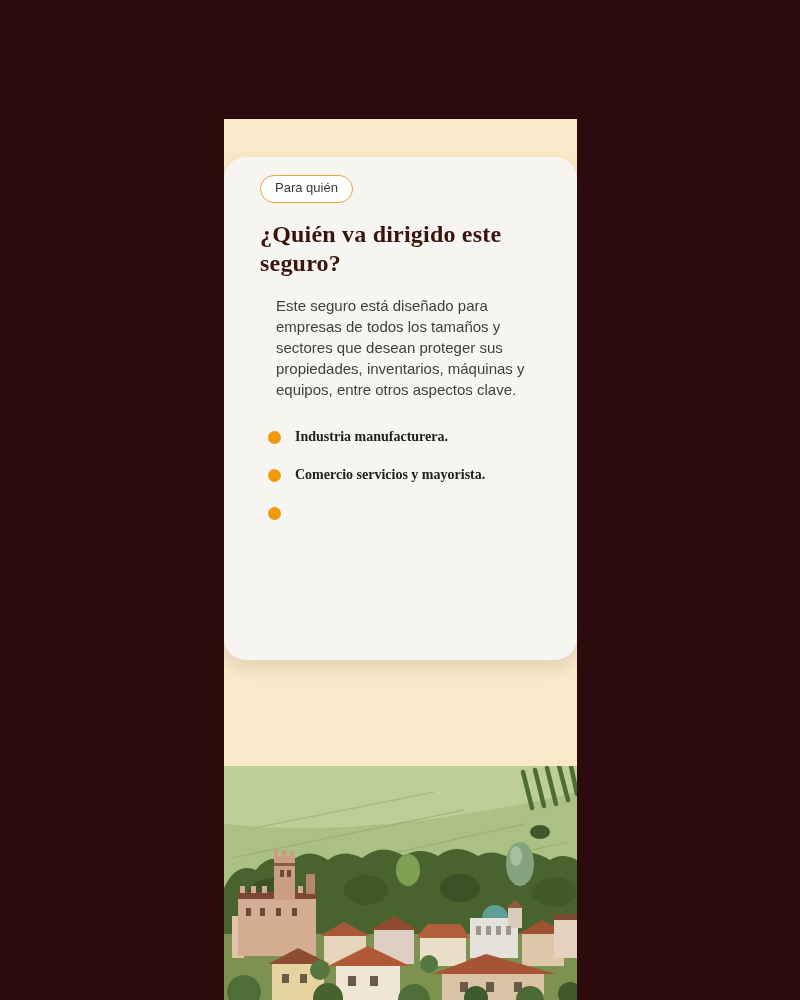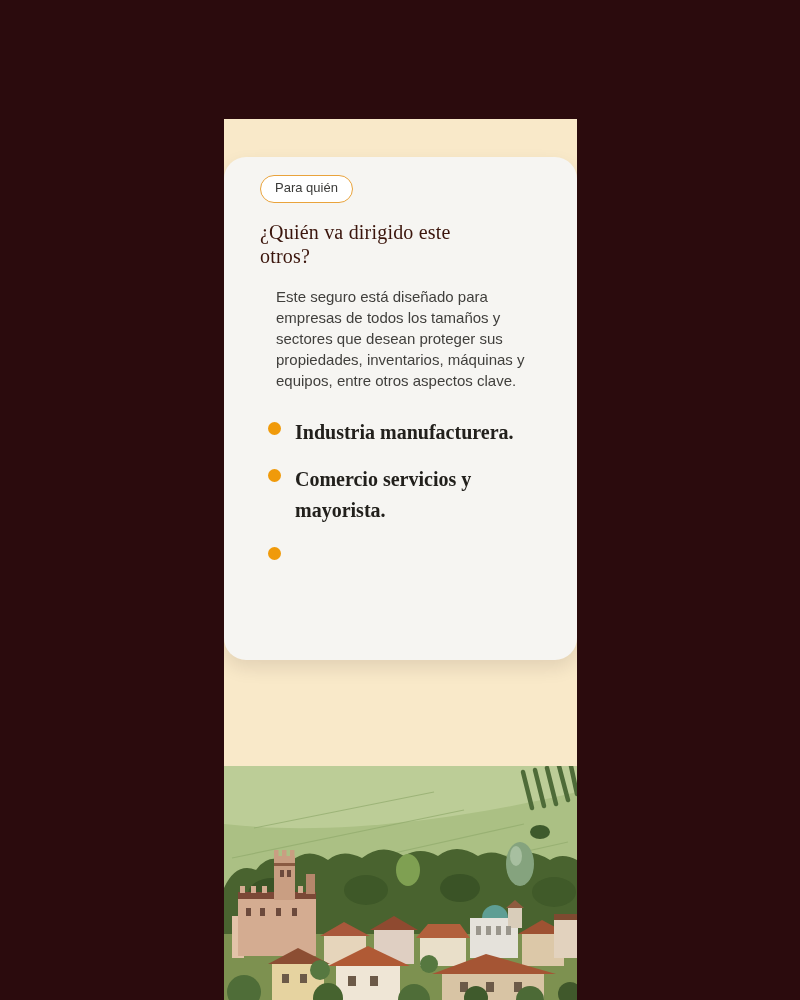--- a/index.html
+++ b/index.html
@@ -35,36 +35,36 @@
     background:var(--card);border-radius:22px;
     padding:18px 26px 0 36px;
     box-shadow:0 8px 18px rgba(30,8,8,0.10);
   }
   .badge{
     display:inline-block;background:#FFFFFF;
     border:1.5px solid var(--badge-border);border-radius:999px;
     padding:5px 14px 6px;font-size:13px;line-height:1.15;color:#3A3A38;
   }
   .title{
-    margin:17px 0 0;font-family:"Liberation Serif", serif;font-weight:400;
-    font-size:20px;line-height:1.22;color:var(--title);letter-spacing:.2px;
+    margin:17px 0 0;font-family:"Liberation Serif", serif;font-weight:700;
+    font-size:24px;line-height:1.22;color:var(--title);letter-spacing:.2px;
   }
   .title span{display:block;}
   .intro,.lead-in{
     margin:17px 16px 0;font-size:15px;line-height:1.4;color:var(--body);max-width:298px;
   }
   .lead-in{margin-top:16px;}
   .audience{
     list-style:none;margin:26px 0 0;padding:0 0 0 8px;
     display:flex;flex-direction:column;gap:16px;
   }
   .audience li{
     display:flex;align-items:flex-start;gap:14px;
     font-family:"Liberation Serif", serif;font-weight:700;
-    font-size:20px;line-height:1.55;color:var(--list);
+    font-size:14px;line-height:1.55;color:var(--list);
   }
   .audience li .dot{
     flex:none;width:13px;height:13px;border-radius:50%;
     background:var(--accent);margin-top:5px;
   }
   .audience li .item-text{max-width:250px;}
 </style>
 </head>
 <body>
 
@@ -179,21 +179,21 @@
       <circle cx="346" cy="228" r="12" fill="#40582B"></circle>
     </svg>
     <div class="photo-bottom-line"></div>
   </div>
 
   <div class="card">
     <span class="badge">Para quién</span>
 
     <h1 class="title">
       <span>¿Quién va dirigido este</span>
-      <span>otros?</span>
+      <span>seguro?</span>
     </h1>
 
     <p class="intro">Este seguro está diseñado para empresas de todos los tamaños y sectores que desean proteger sus propiedades, inventarios, máquinas y equipos, entre otros aspectos clave.</p>
 
 
     <ul class="audience">
       <li>
         <span class="dot"></span>
         <span class="item-text">Industria manufacturera.</span>
       </li>

